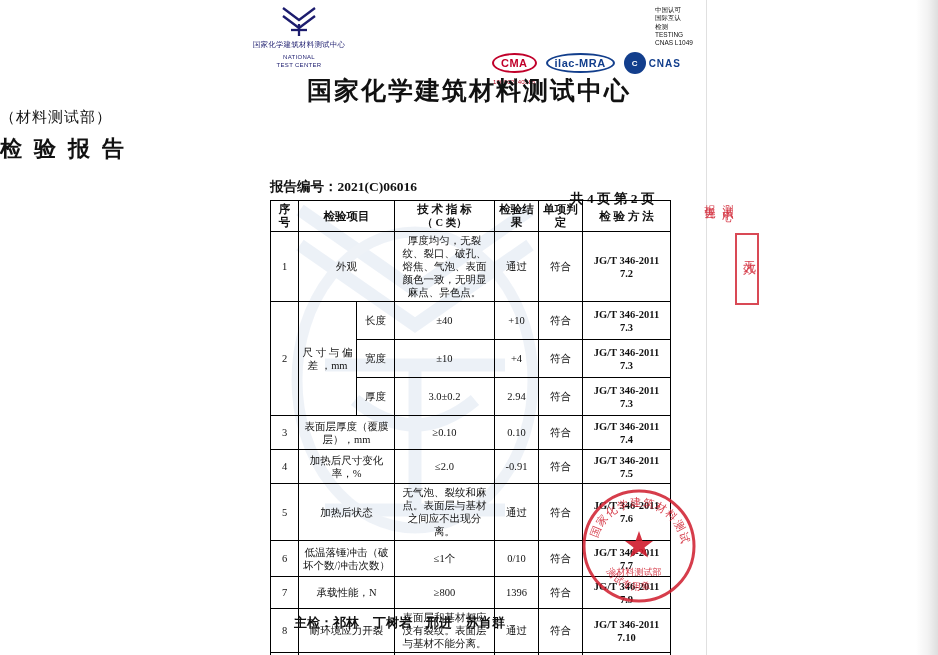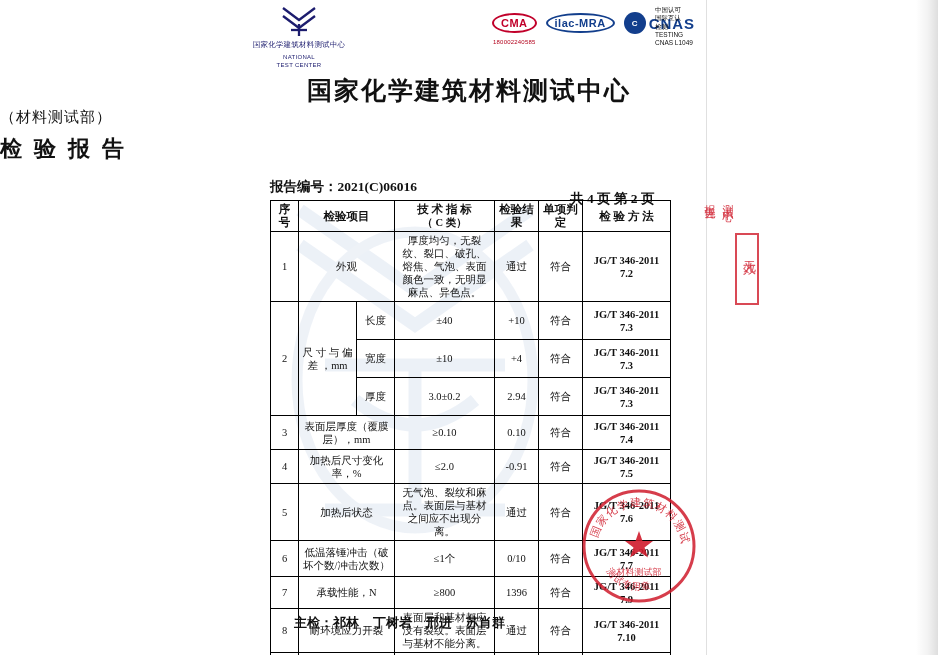--- a/index.html
+++ b/index.html
@@ -73,20 +73,21 @@
   }
   .cert {
     text-align: center;
     font-family: "Liberation Sans", sans-serif;
   }
   .cert .badge {
     height: 30px;
     display: flex;
     align-items: center;
     justify-content: center;
+    margin-top: 40px;
   }
   .cert .sub {
     font-size: 6px;
     color: #b3001b;
     margin-top: 1px;
     letter-spacing: .2px;
   }
   .cert .sub.blue { color: #123e8c; }
   .oval {
     border: 2px solid #123e8c;
@@ -98,21 +99,21 @@
     letter-spacing: .5px;
   }
   .oval.red { border-color: #c1002a; color: #c1002a; }
   .cnas-wrap { display: flex; align-items: center; gap: 3px; }
   .cnas-circ {
     width: 22px; height: 22px; border-radius: 50%;
     background: #123e8c; color: #fff; font-size: 8px;
     display: flex; align-items: center; justify-content: center;
     font-weight: bold;
   }
-  .cnas-text { color: #123e8c; font-weight: bold; font-size: 15px; letter-spacing: 1px; }
+  .cnas-text { color: #123e8c; font-weight: bold; font-size: 10px; letter-spacing: 1px; }
   #cnas-info {
     position: absolute;
     left: 655px;
     top: 6px;
     font-size: 6.5px;
     line-height: 8.3px;
     color: #111;
     font-family: "Liberation Sans", sans-serif;
   }
 

